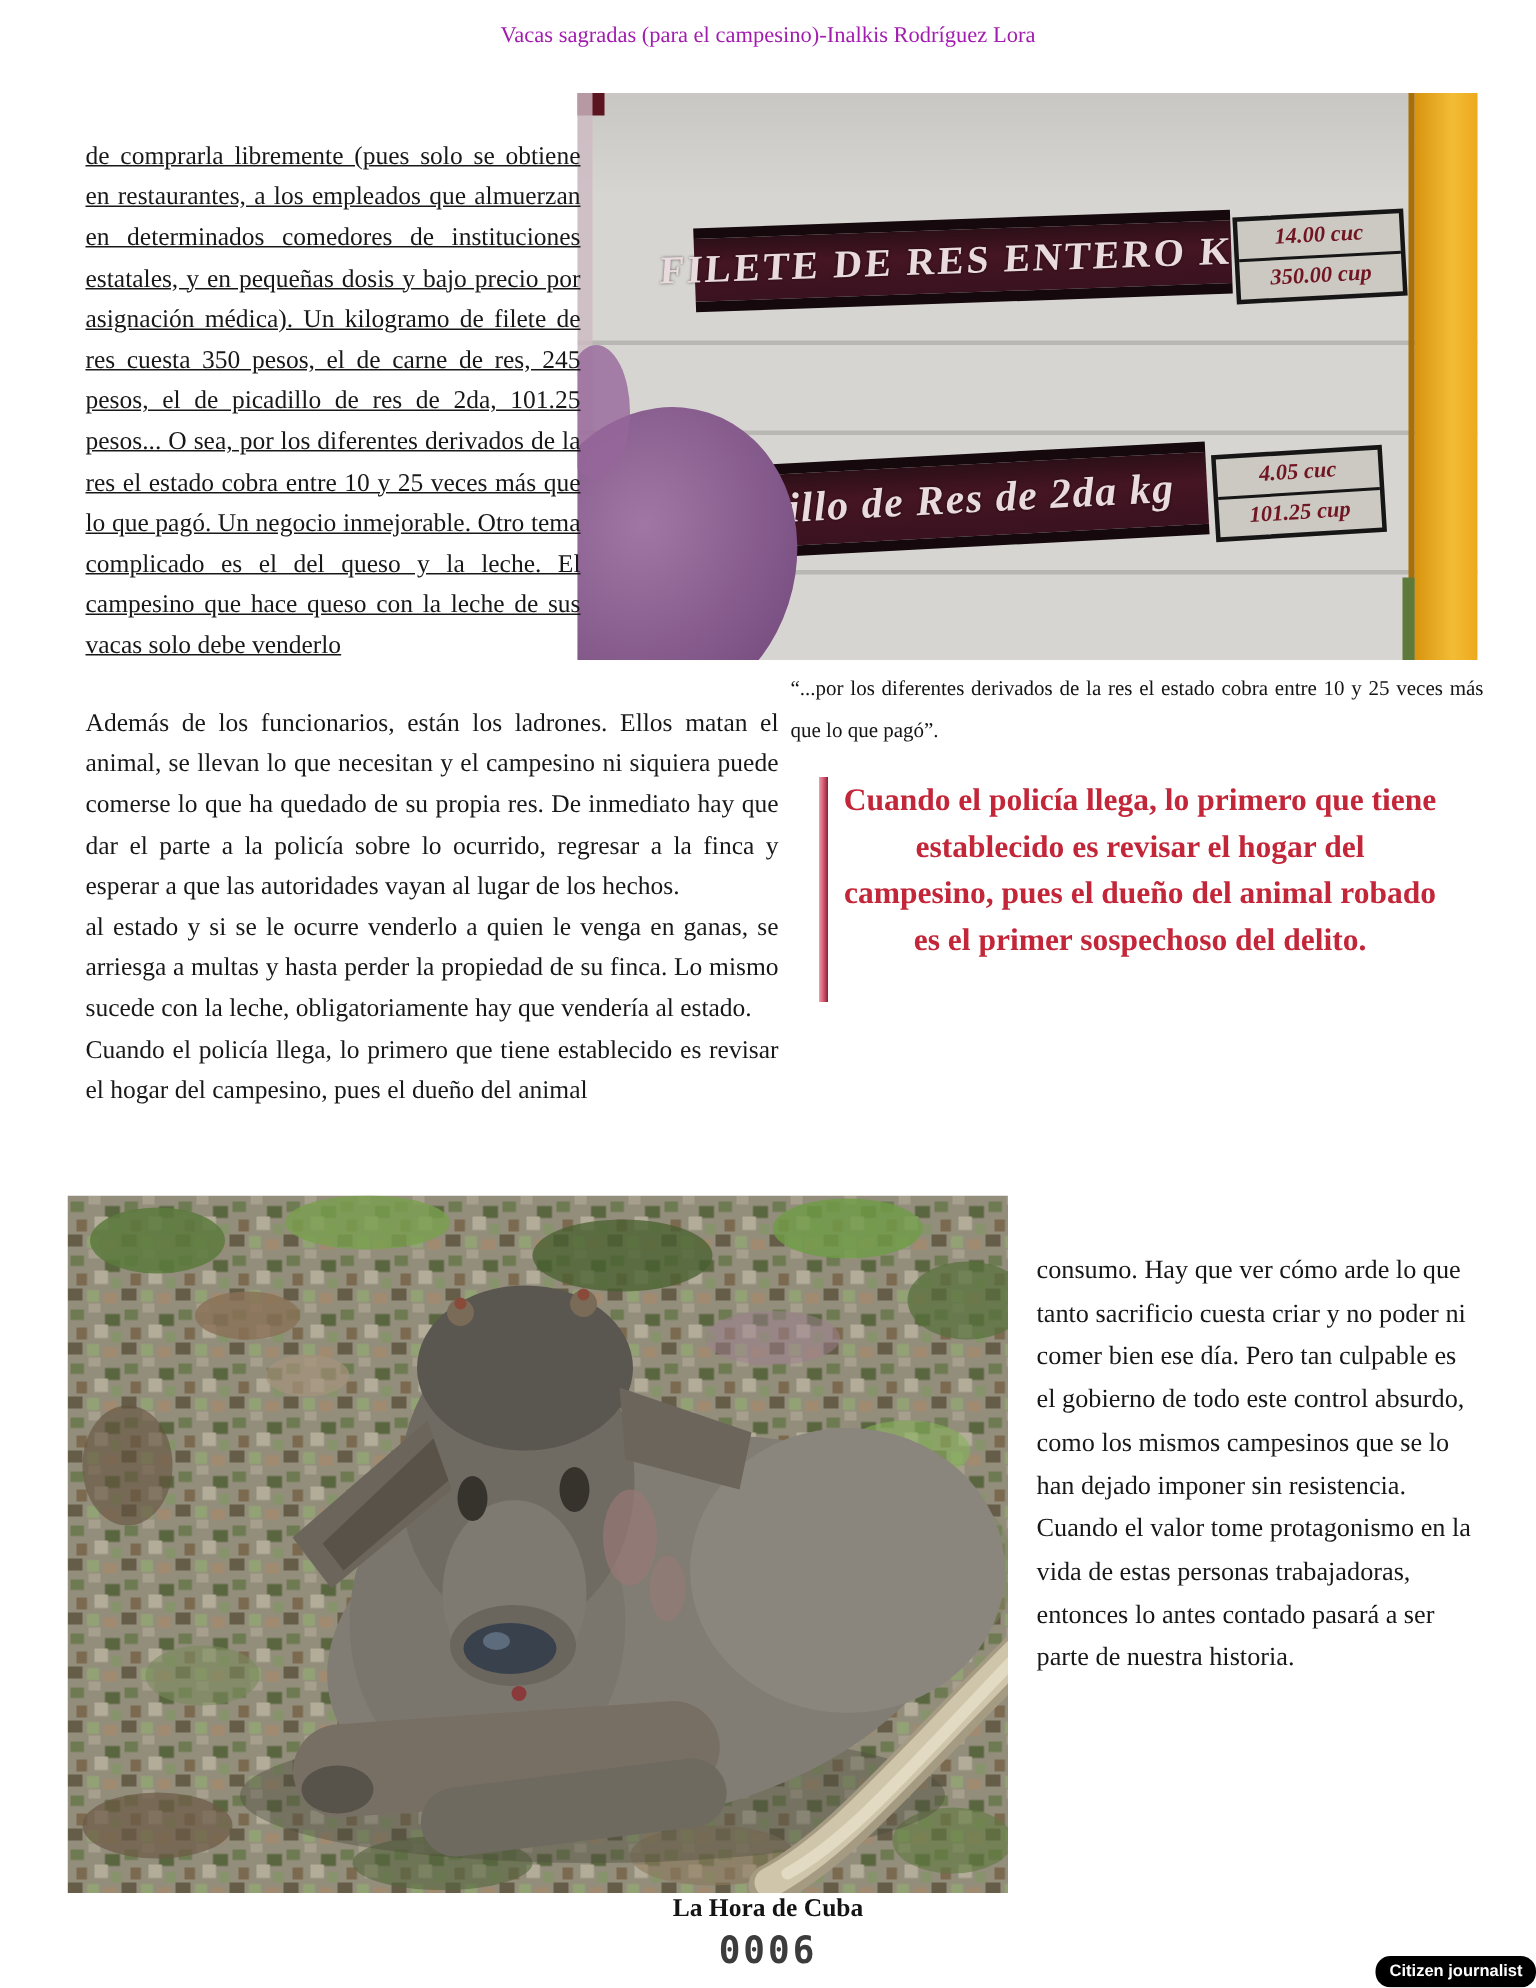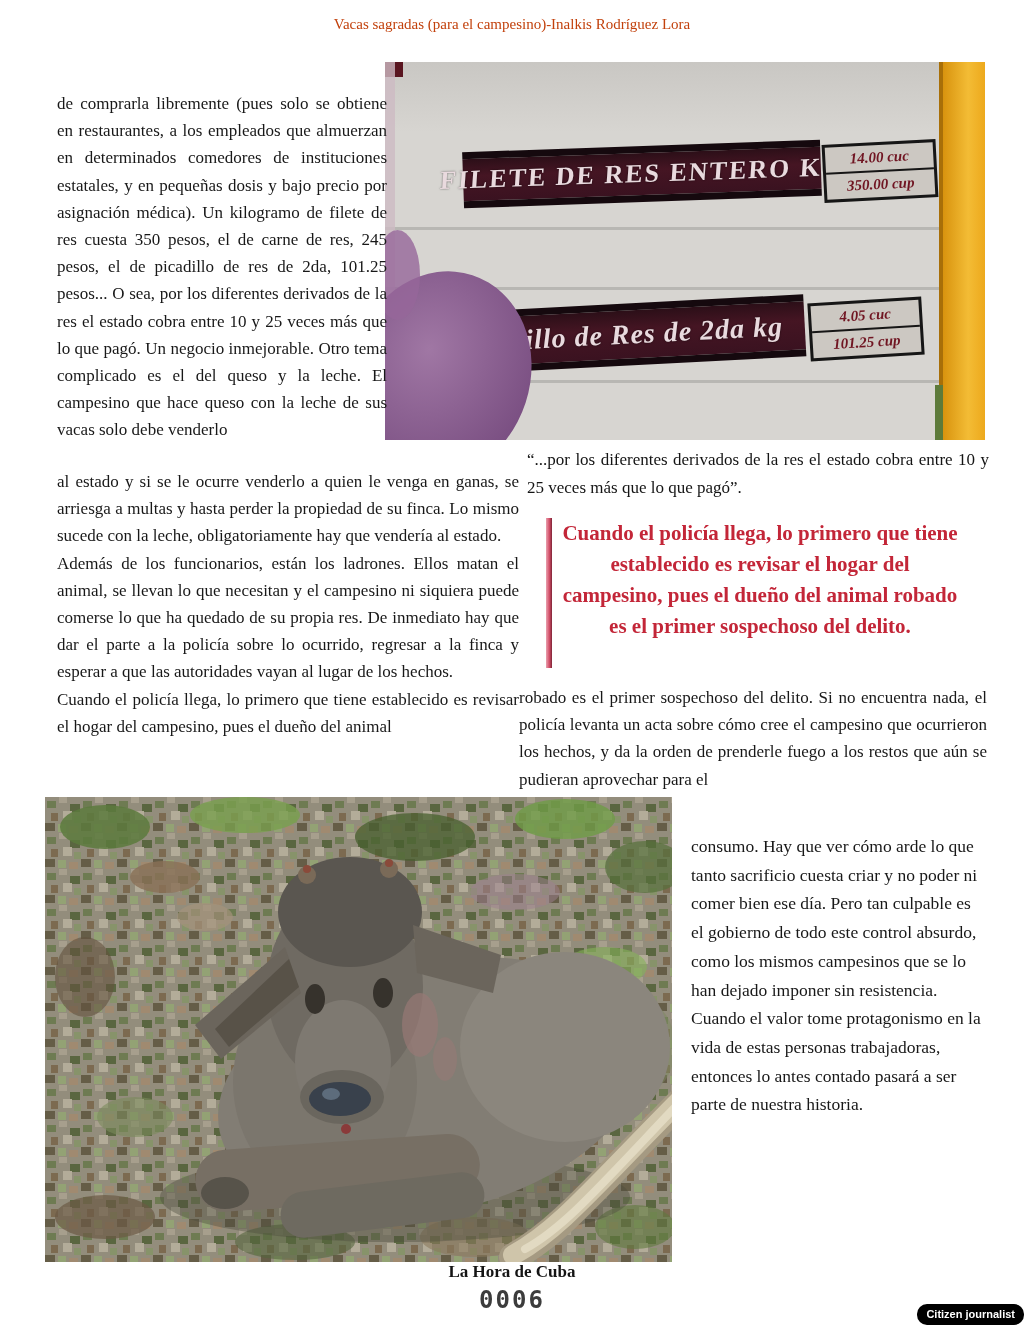--- a/index.html
+++ b/index.html
@@ -1,25 +1,25 @@
 <!DOCTYPE html>
 <html><head>
 <meta charset="utf-8">
 <style>
   html,body{margin:0;padding:0;background:#ffffff;}
   #page{position:relative;width:1024px;height:1325px;background:#ffffff;overflow:hidden;
         font-family:"Liberation Serif", serif;color:#141414;}
   .abs{position:absolute;}
-  #header-title{top:16px;left:0;right:0;text-align:center;font-size:15px;color:#c2410c;}
+  #header-title{top:16px;left:0;right:0;text-align:center;font-size:15px;color:#a21caf;}
   
   .bodytext{font-size:17px;line-height:27.2px;text-align:justify;color:#181818;}
-  #col-narrow{left:57px;top:90px;width:330px;}
+  #col-narrow{left:57px;top:90px;width:330px;text-decoration:underline;}
   #col-wide{left:57px;top:468px;width:462px;}
   #col-wide p{margin:0;}
-  #photo-caption{left:527px;top:446px;width:462px;font-size:17px;line-height:28px;text-align:justify;}
+  #photo-caption{left:527px;top:446px;width:462px;font-size:14px;line-height:28px;text-align:justify;}
   #right-p1{left:519px;top:684px;width:468px;}
   #right-p2{left:691px;top:797px;width:296px;text-align:left;font-size:17.5px;line-height:28.7px;margin-top:35px;}
   
   #quote-bar{left:546px;top:518px;width:6px;height:150px;
              background:linear-gradient(90deg,#e9a0ae 0%,#d4506a 55%,#7e2436 100%);}
   #pull-quote{left:562px;top:518px;width:396px;text-align:center;
               font-size:21px;line-height:31px;font-weight:bold;color:#c32638;}
   
   #price-photo{left:385px;top:62px;width:600px;height:378px;background:#d7d5d1;overflow:hidden;}
   .slat{position:absolute;left:0;right:0;height:3px;background:rgba(0,0,0,.14);}
@@ -93,31 +93,30 @@
 
     <div id="yellow-strip"></div>
     <div id="green-sliver"></div>
     <div id="blob1" class="purple-blob"></div>
     <div id="blob2" class="purple-blob"></div>
   </div>
 
   <div id="col-narrow" class="abs bodytext">de comprarla libremente (pues solo se obtiene en restaurantes, a los empleados que almuerzan en determinados comedores de instituciones estatales, y en pequeñas dosis y bajo precio por asignación médica). Un kilogramo de filete de res cuesta 350 pesos, el de carne de res, 245 pesos, el de picadillo de res de 2da, 101.25 pesos... O sea, por los diferentes derivados de la res el estado cobra entre 10 y 25 veces más que lo que pagó. Un negocio inmejorable. Otro tema complicado es el del queso y la leche. El campesino que hace queso con la leche de sus vacas solo debe venderlo</div>
 
   <div id="col-wide" class="abs bodytext">
+    <p>Además de los funcionarios, están los ladrones. Ellos matan el animal, se llevan lo que necesitan y el campesino ni siquiera puede comerse lo que ha quedado de su propia res. De inmediato hay que dar el parte a la policía sobre lo ocurrido, regresar a la finca y esperar a que las autoridades vayan al lugar de los hechos.</p>
     <p>al estado y si se le ocurre venderlo a quien le venga en ganas, se arriesga a multas y hasta perder la propiedad de su finca. Lo mismo sucede con la leche, obligatoriamente hay que vendería al estado.</p>
-    <p>Además de los funcionarios, están los ladrones. Ellos matan el animal, se llevan lo que necesitan y el campesino ni siquiera puede comerse lo que ha quedado de su propia res. De inmediato hay que dar el parte a la policía sobre lo ocurrido, regresar a la finca y esperar a que las autoridades vayan al lugar de los hechos.</p>
     <p>Cuando el policía llega, lo primero que tiene establecido es revisar el hogar del campesino, pues el dueño del animal</p>
   </div>
 
   <div id="photo-caption" class="abs">“...por los diferentes derivados de la res el estado cobra entre 10 y 25 veces más que lo que pagó”.</div>
 
   <div id="quote-bar" class="abs"></div>
   <div id="pull-quote" class="abs">Cuando el policía llega, lo primero que tiene establecido es revisar el hogar del campesino, pues el dueño del animal robado es el primer sospechoso del delito.</div>
 
-  <div id="right-p1" class="abs bodytext">robado es el primer sospechoso del delito. Si no encuentra nada, el policía levanta un acta sobre cómo cree el campesino que ocurrieron los hechos, y da la orden de prenderle fuego a los restos que aún se pudieran aprovechar para el</div>
 
   <div id="right-p2" class="abs bodytext">consumo. Hay que ver cómo arde lo que tanto sacrificio cuesta criar y no poder ni comer bien ese día. Pero tan culpable es el gobierno de todo este control absurdo, como los mismos campesinos que se lo han dejado imponer sin resistencia. Cuando el valor tome protagonismo en la vida de estas personas trabajadoras, entonces lo antes contado pasará a ser parte de nuestra historia.</div>
 
   <svg id="calf-photo" class="abs" viewBox="0 0 627 465" width="627" height="465" xmlns="http://www.w3.org/2000/svg">
     <defs>
       <pattern id="ground" width="36" height="36" patternUnits="userSpaceOnUse">
         <rect width="36" height="36" fill="#938d7c"></rect>
         <rect x="2" y="4" width="9" height="7" fill="#6e7b52"></rect>
         <rect x="14" y="0" width="8" height="6" fill="#a79f8d"></rect>
         <rect x="25" y="7" width="10" height="8" fill="#5a6640"></rect>

